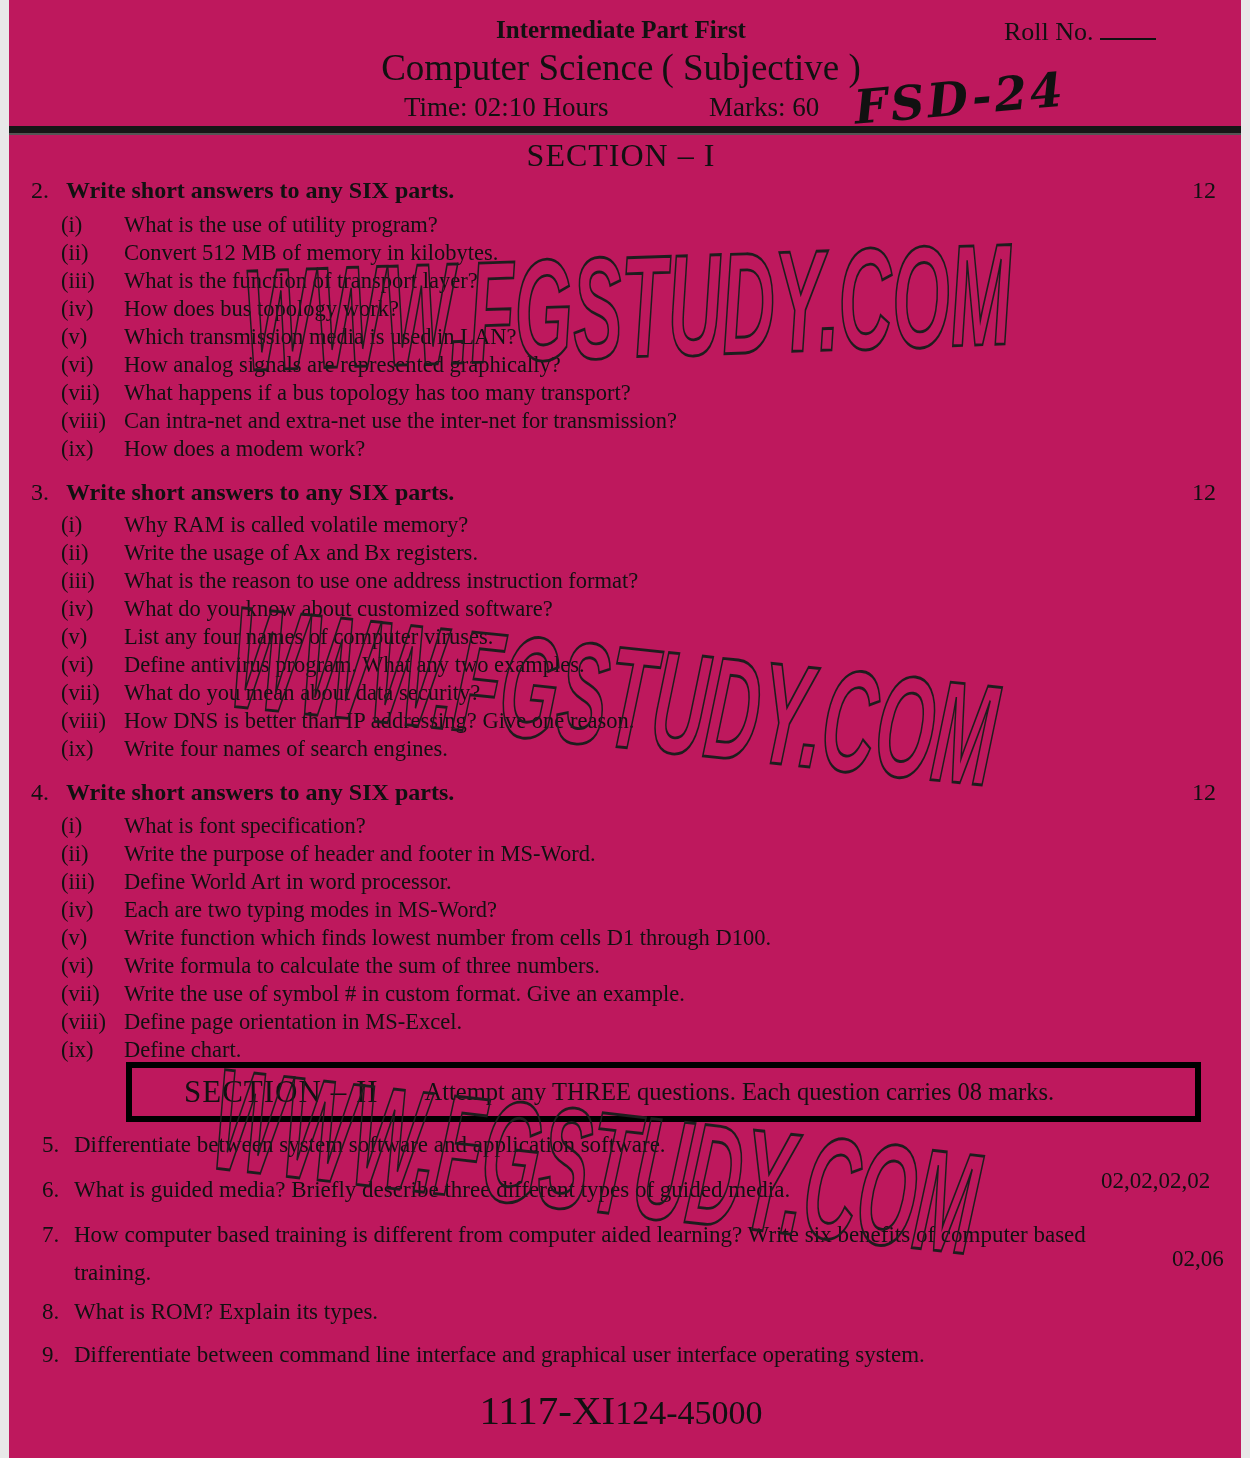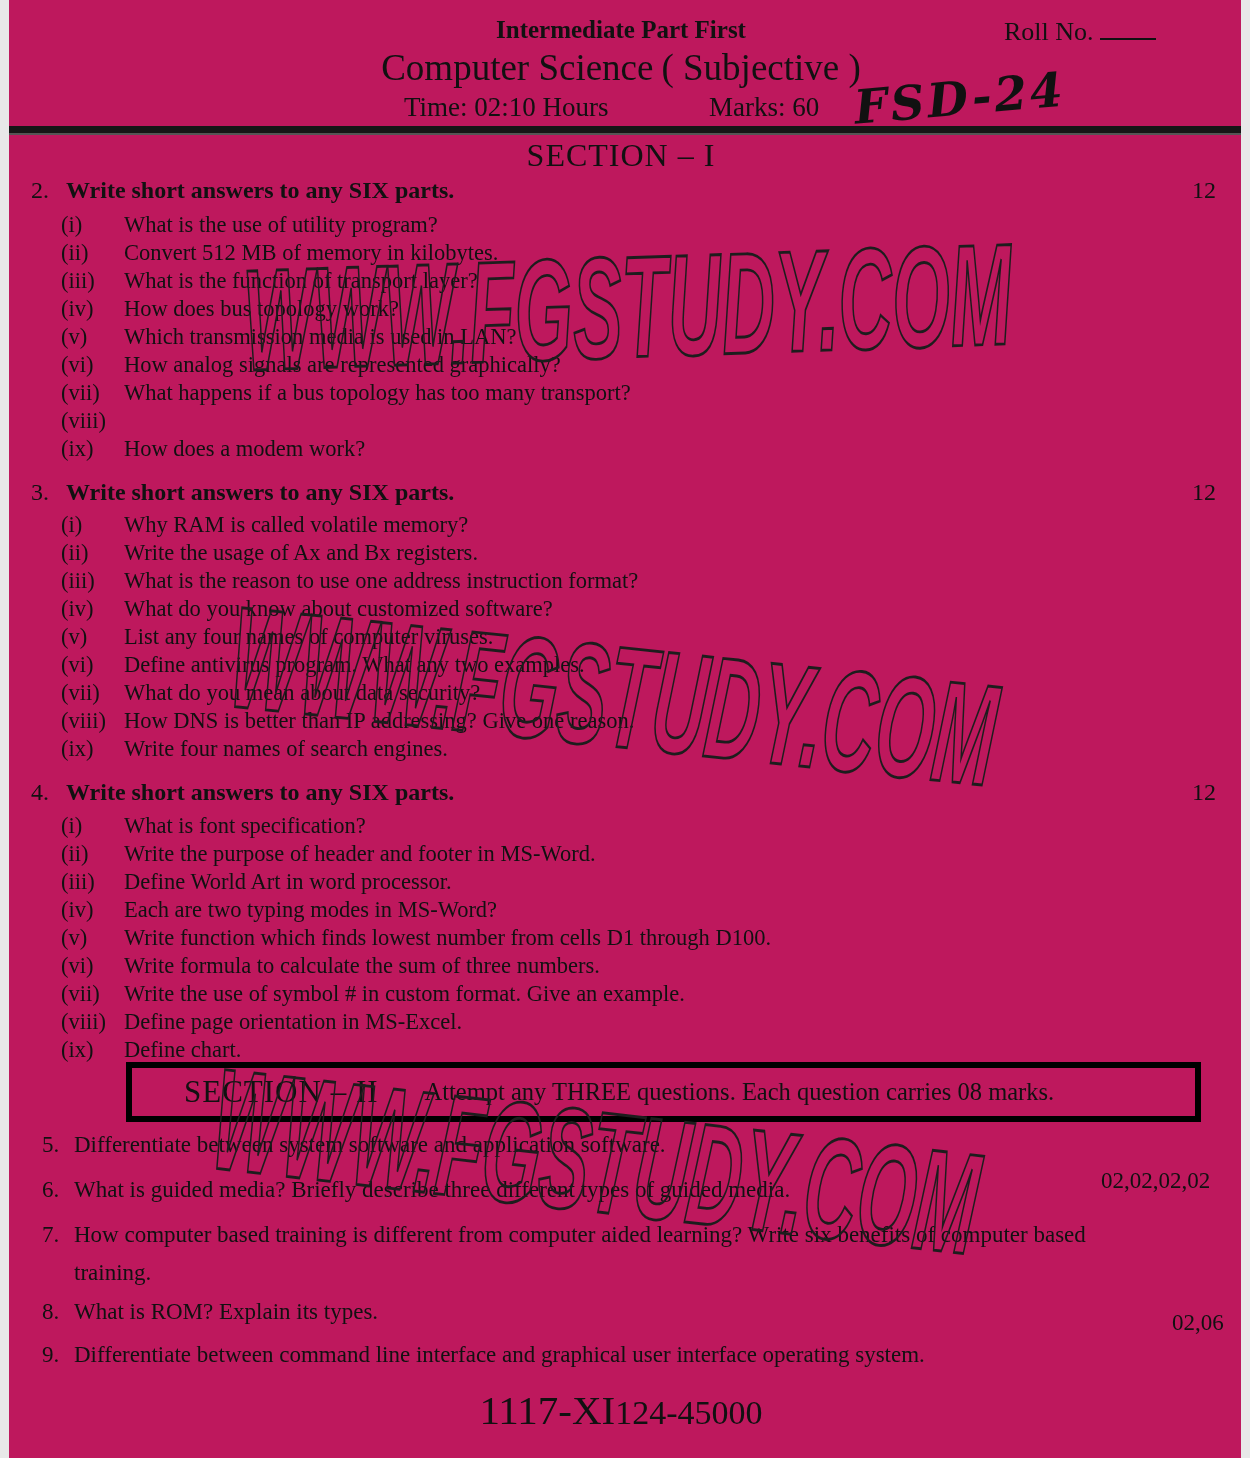--- a/index.html
+++ b/index.html
@@ -55,21 +55,21 @@
 
   .lq{left:33px;display:flex;font-size:23px;}
   .lq-num{width:32px;flex:none;}
   .lq5{top:1132px;width:1150px;}
   .lq6{top:1177px;width:1150px;}
   .lq7{top:1216px;width:1045px;line-height:38px;}
   .lq8{top:1299px;width:1150px;}
   .lq9{top:1342px;width:1170px;}
   .lq-marks{font-size:23px;}
   .m6{left:1092px;top:1168px;}
-  .m7{left:1163px;top:1310px;text-align:center;}
+  .m7{left:1163px;top:1246px;text-align:center;}
 
   
   .footer{top:1386px;}
   .fmain{font-size:41px;}
   .fsub{font-size:34px;}
 
   
   .wm{
     position:absolute;
     font-family:"Liberation Sans", sans-serif;
@@ -135,20 +135,21 @@
         <div class="part">
           <span class="pnum">(vi)</span>
           <span class="ptext">How analog signals are represented graphically?</span>
         </div>
         <div class="part">
           <span class="pnum">(vii)</span>
           <span class="ptext">What happens if a bus topology has too many transport?</span>
         </div>
         <div class="part">
           <span class="pnum">(viii)</span>
+          <span class="ptext">Can intra-net and extra-net use the inter-net for transmission?</span>
         </div>
         <div class="part">
           <span class="pnum">(ix)</span>
           <span class="ptext">How does a modem work?</span>
         </div>
       </div>
   </div>
 
   <div class="abs sa-group" style="top:479px;">
     <div class="sa-head">

